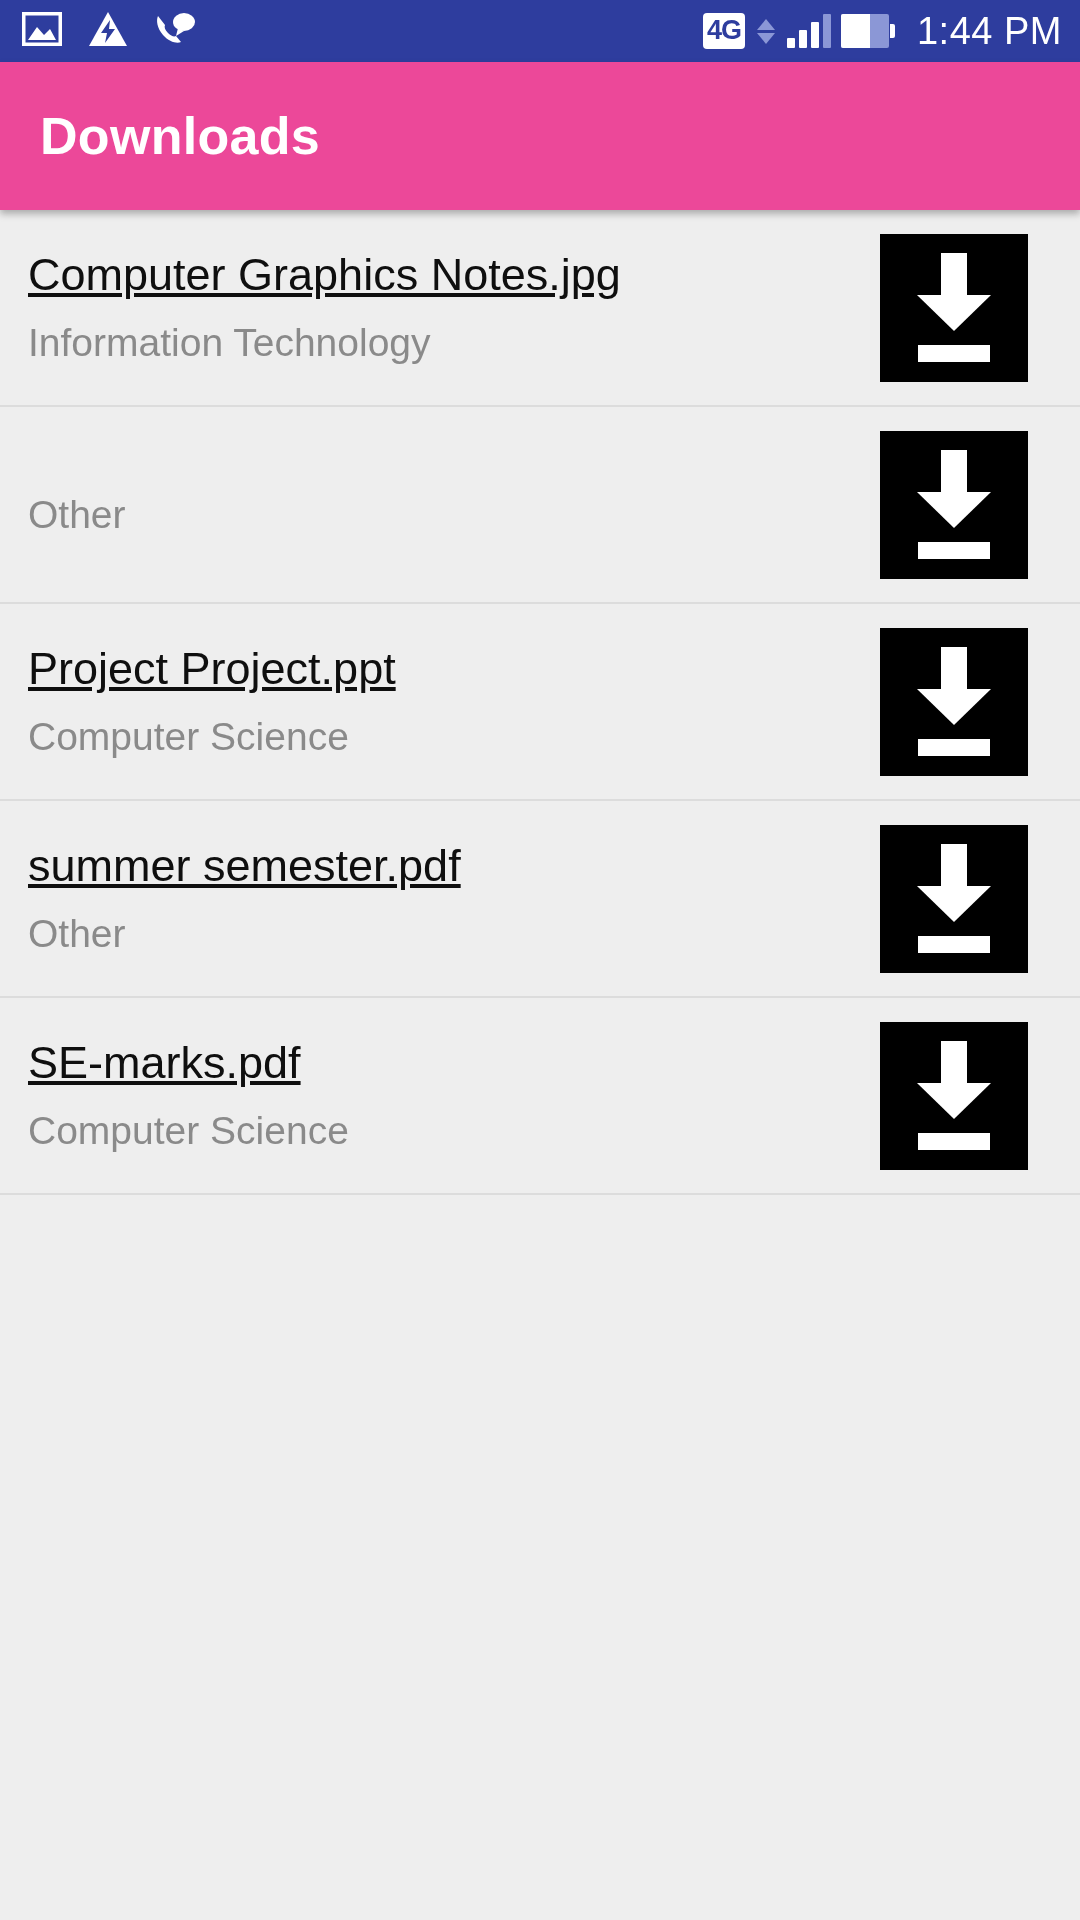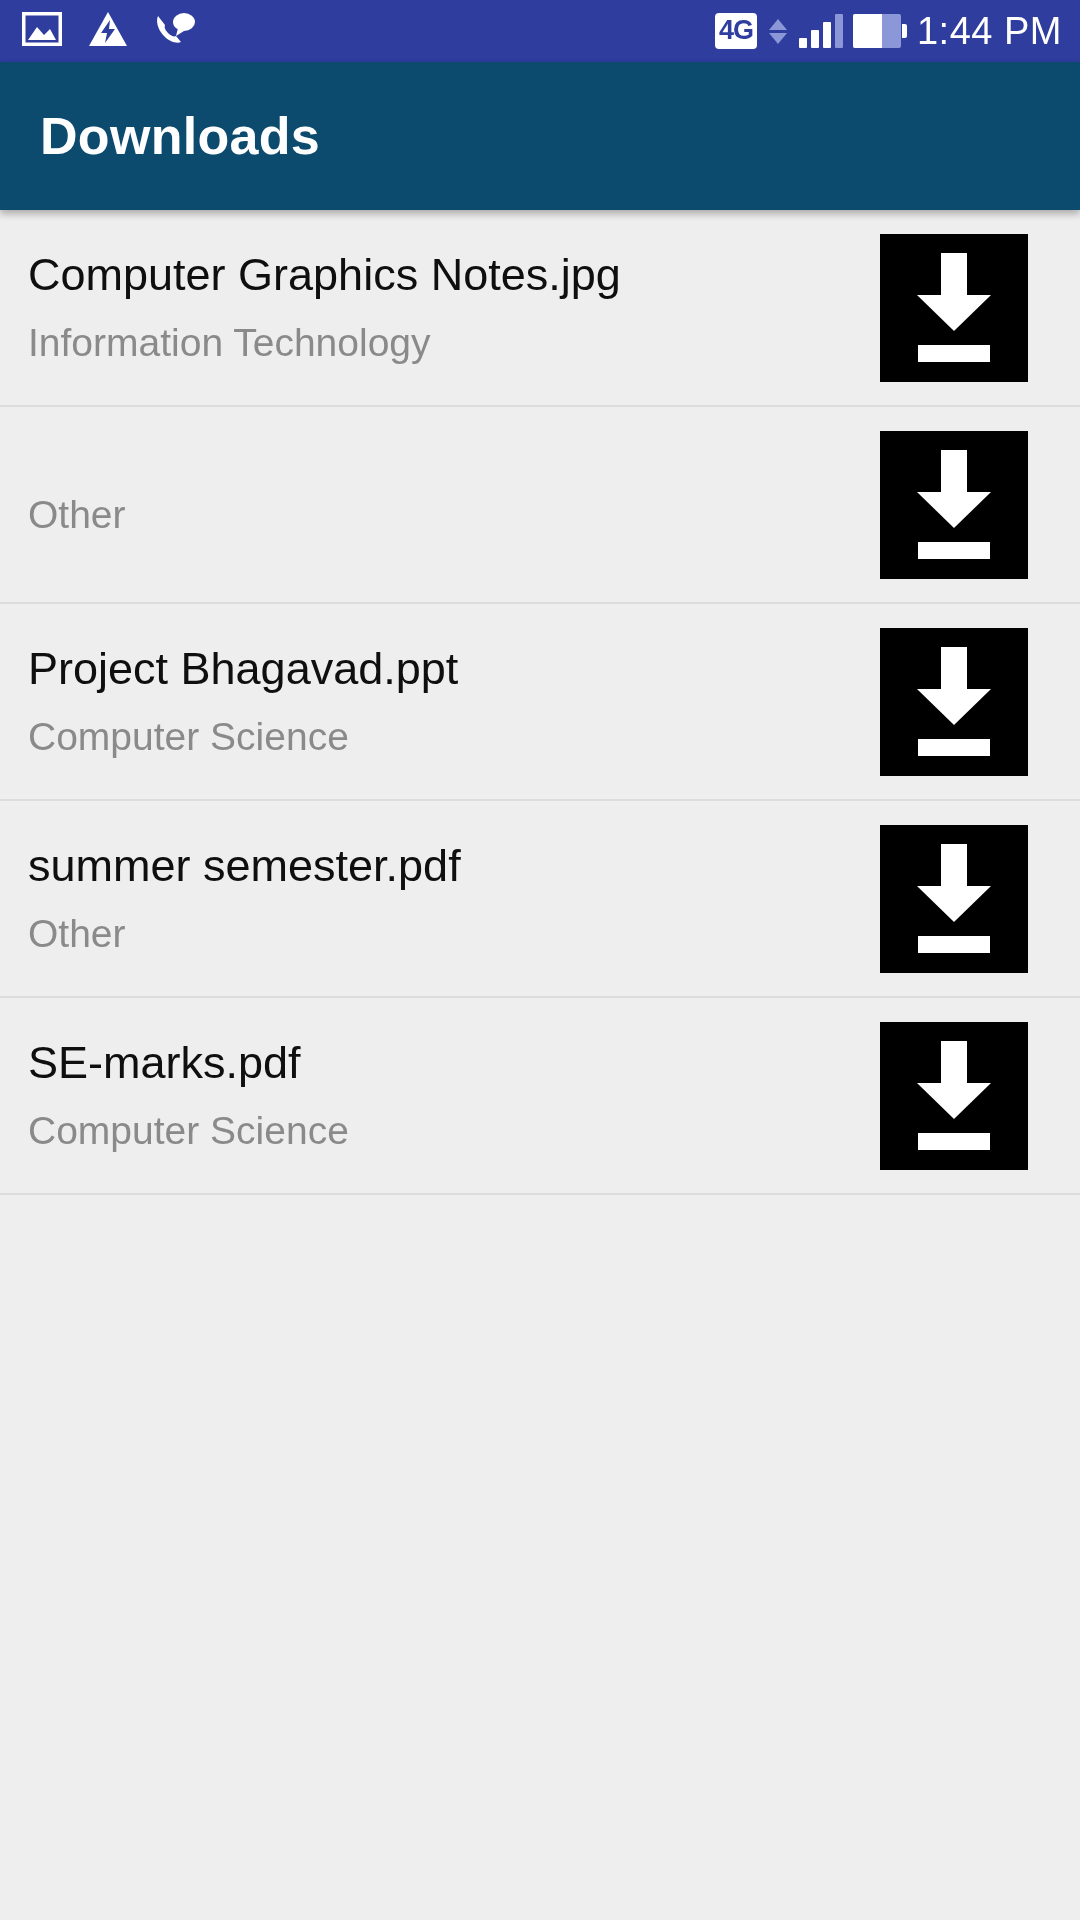--- a/index.html
+++ b/index.html
@@ -52,28 +52,29 @@
     position:relative; width:48px; height:34px;
     background:#8b97d6; border-radius:2px; overflow:hidden;
   }
   .battery .fill{ position:absolute; left:0; top:0; bottom:0; width:60%; background:#ffffff; }
   .battery .cap{ width:5px; height:14px; background:#ffffff; border-radius:0 2px 2px 0; margin-left:1px; }
 
   .clock{
     color:#ffffff;
     font-size:38px;
     line-height:1;
+    margin-left:12px;
     letter-spacing:0.5px;
   }
 
   
   .app-bar{
     position:relative;
     height:148px;
-    background:#0c4a6e;
+    background:#ec4899;
     display:flex;
     align-items:center;
     padding-left:40px;
     box-shadow:0 4px 7px rgba(0,0,0,0.28);
     z-index:5;
   }
   .app-bar .title{
     color:#ffffff;
     font-size:52px;
     font-weight:bold;
@@ -91,20 +92,21 @@
     align-items:center;
     padding:0 30px 0 28px;
   }
   .row .texts{ flex:1; min-width:0; }
   .row .file-title{
     color:#0f0f0f;
     font-size:45px;
     line-height:1.08;
     white-space:nowrap;
     overflow:hidden;
+    text-decoration:underline;
   }
   .row .file-sub{
     color:#8a8a8a;
     font-size:39px;
     line-height:1.08;
     margin-top:22px;
     white-space:nowrap;
     overflow:hidden;
   }
 
@@ -218,21 +220,21 @@
       <span class="arrow">
         <span class="shaft"></span>
           <span class="head"></span>
       </span>
       <span class="bar"></span>
     </div>
   </div>
 
   <div class="row">
     <div class="texts">
-      <div class="file-title">Project Bhagavad.ppt</div>
+      <div class="file-title">Project Project.ppt</div>
       <div class="file-sub">Computer Science</div>
     </div>
     <div class="dl-icon">
       <span class="arrow">
         <span class="shaft"></span>
           <span class="head"></span>
       </span>
       <span class="bar"></span>
     </div>
   </div>

